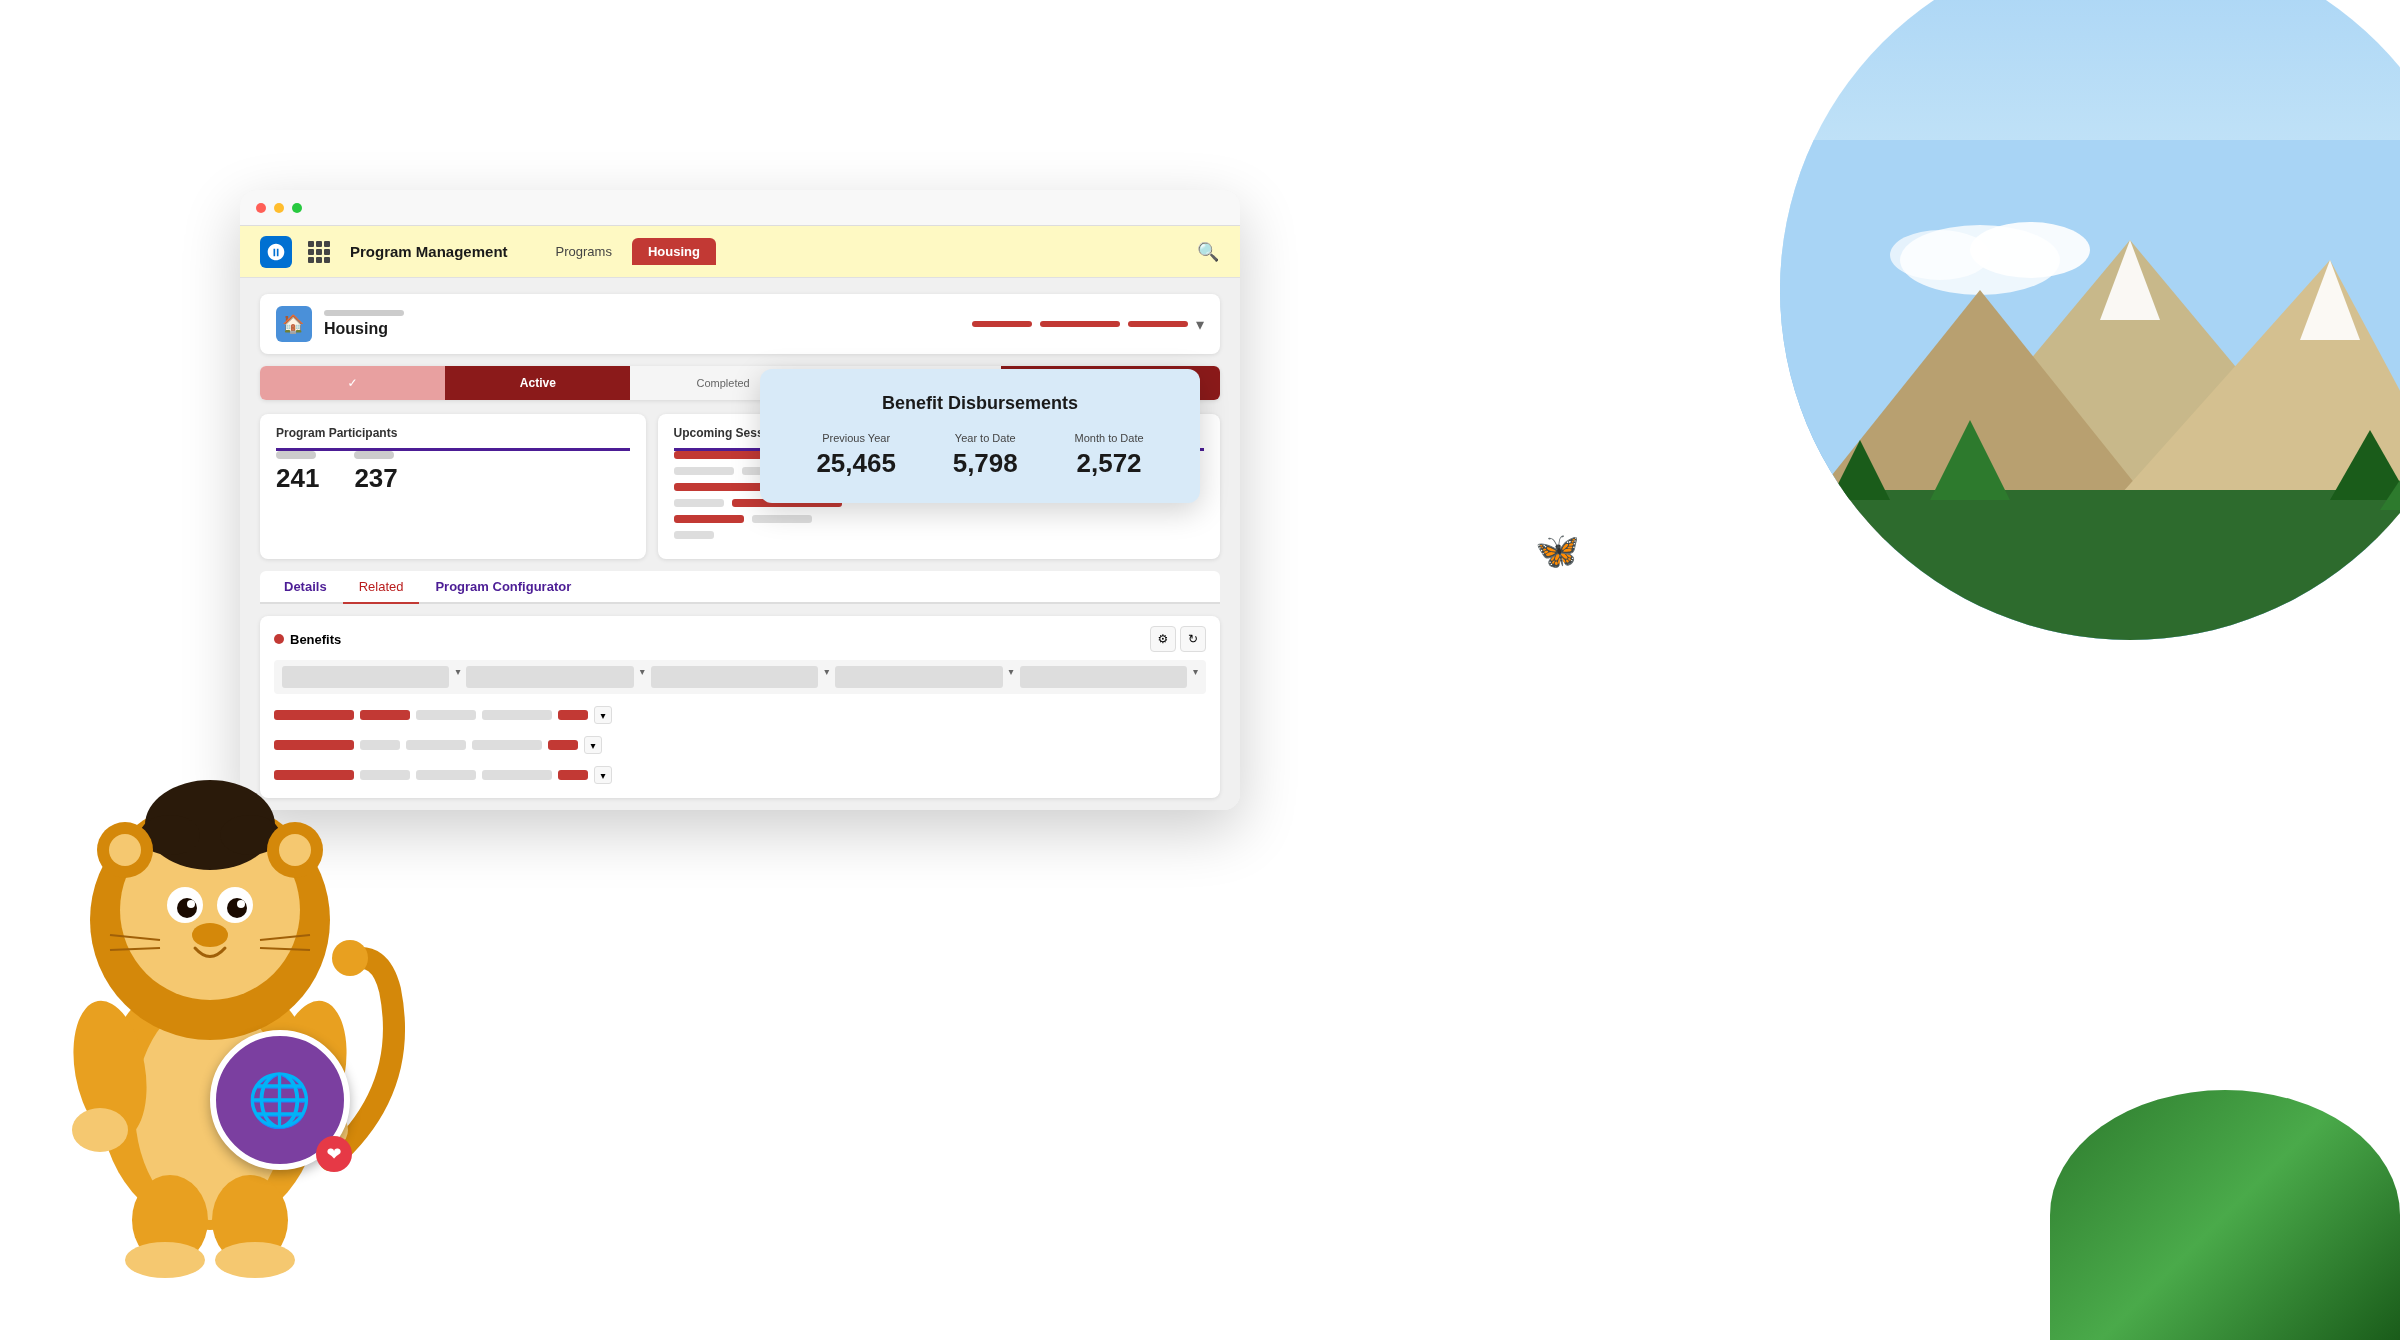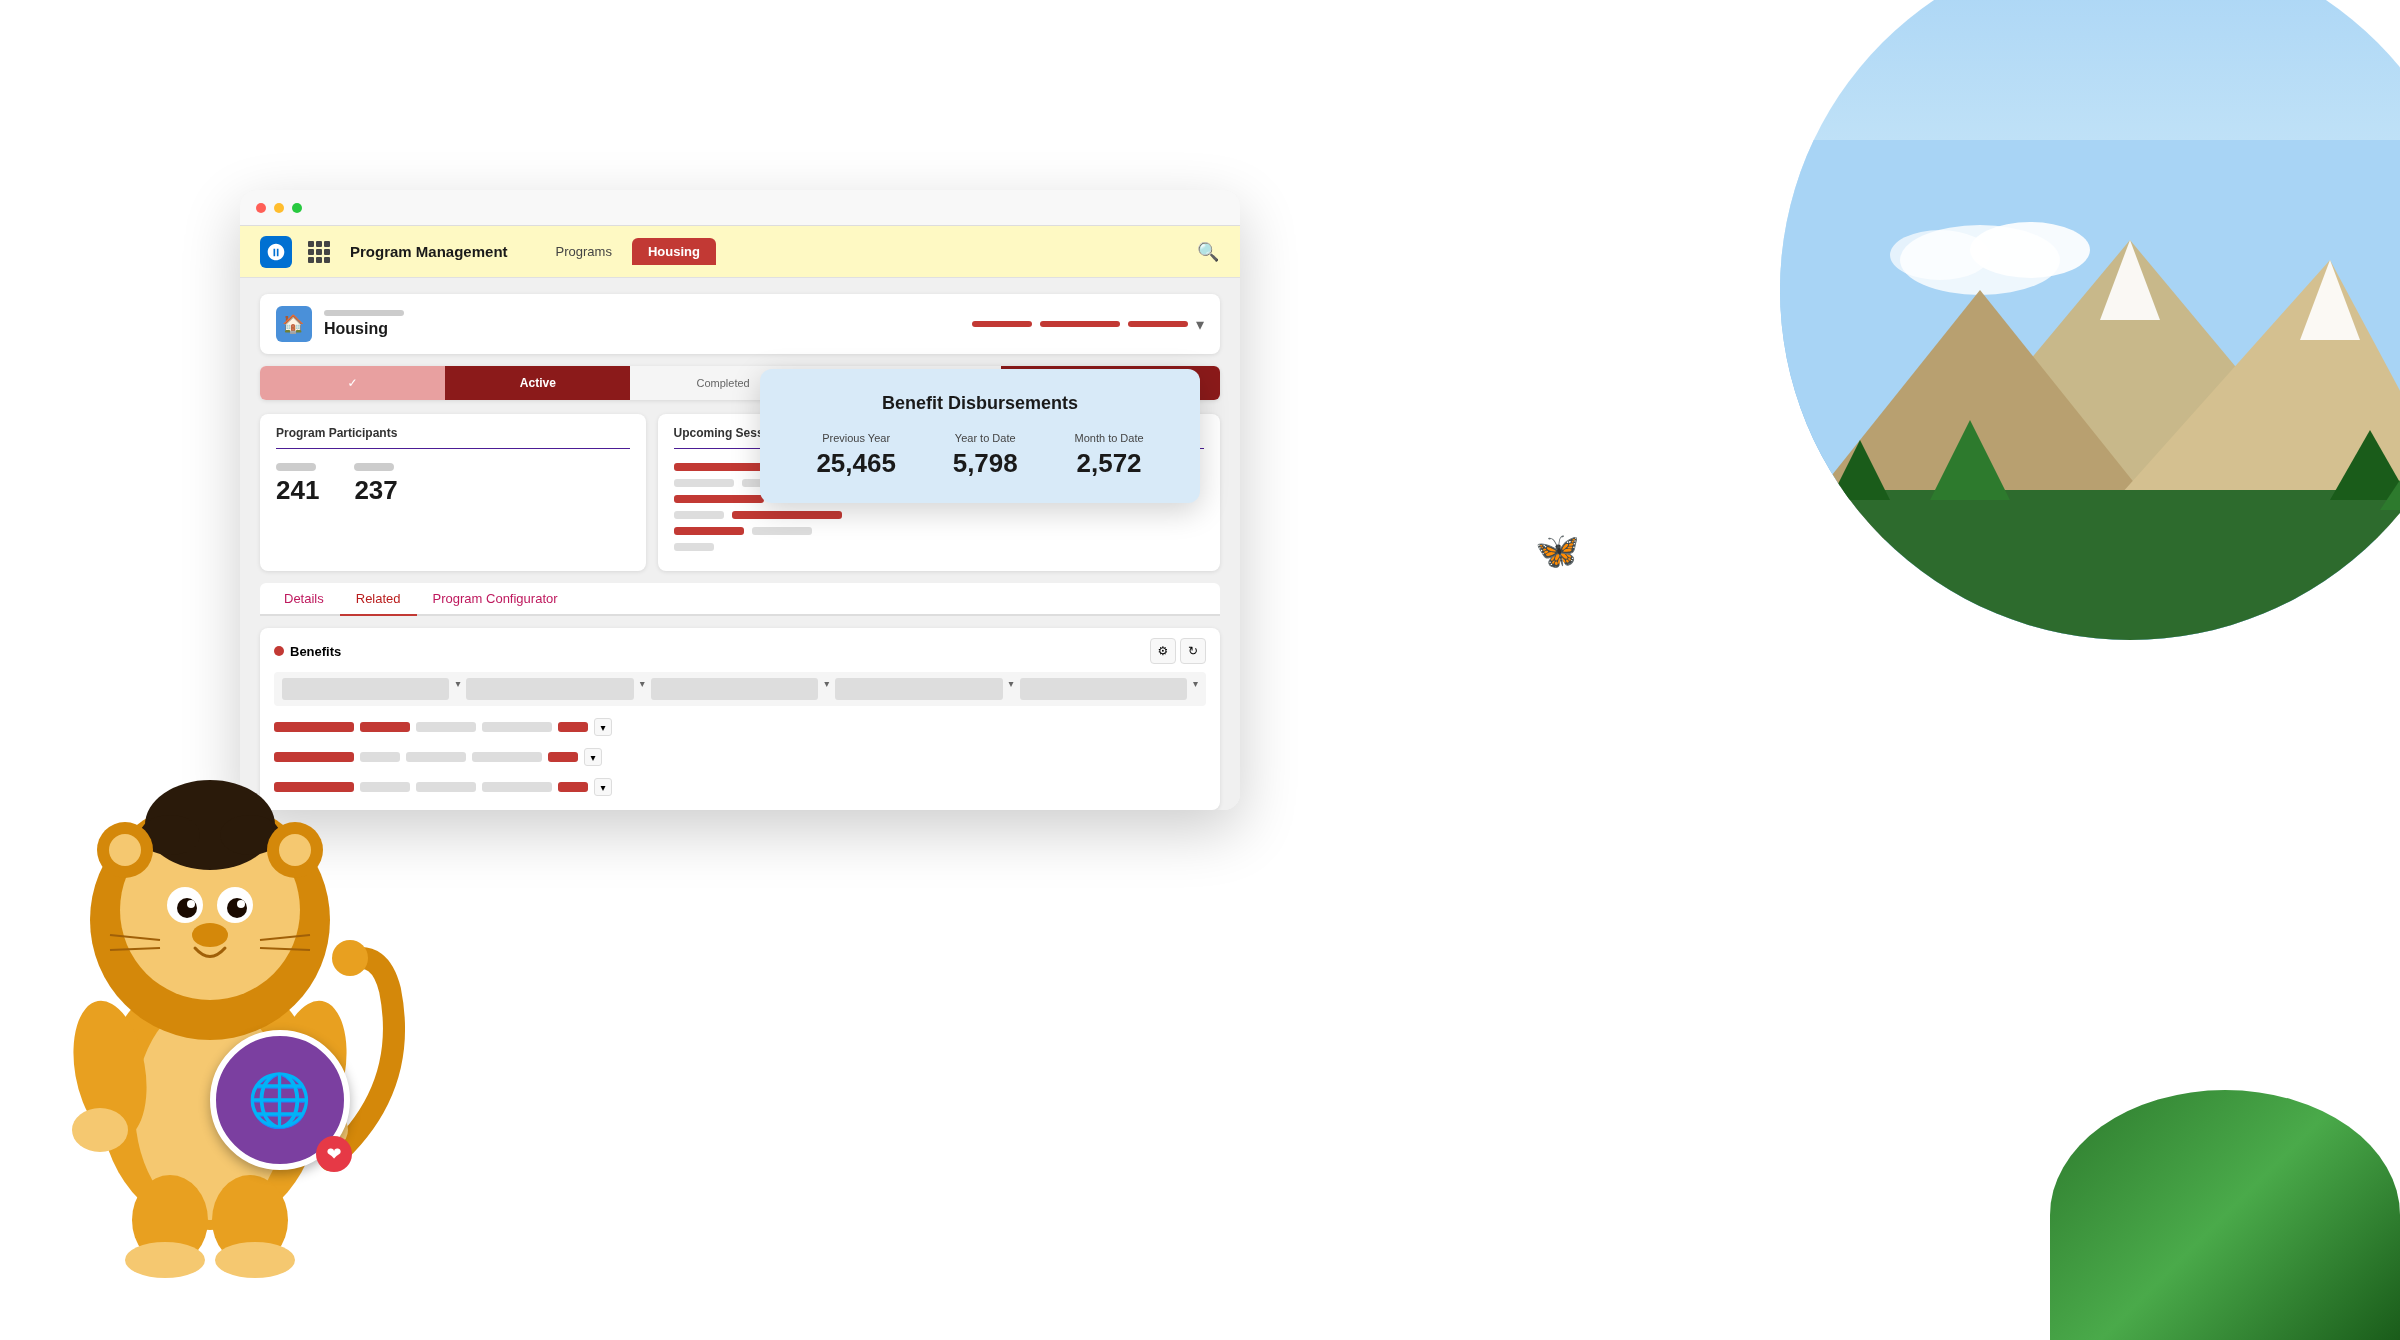--- a/index.html
+++ b/index.html
@@ -323,23 +323,23 @@
     }
 
     .card-upcoming {
       flex: 1.5;
     }
 
     .card-header {
       font-size: 12px;
       font-weight: 700;
       color: #333;
-      margin-bottom: 14px;
+      margin-bottom: 0;
       padding-bottom: 8px;
-      border-bottom: 1px solid #4c1d95;
+      border-bottom: 3px solid #4c1d95;
     }
 
     .participant-numbers {
       display: flex;
       gap: 35px;
     }
 
     .participant-col {
       text-align: center;
     }
@@ -385,24 +385,25 @@
       margin-bottom: 12px;
       border-bottom: 2px solid #ddd;
       background: white;
       border-radius: 6px 6px 0 0;
       padding: 0 8px;
     }
 
     .tab-item {
       padding: 8px 16px;
       font-size: 13px;
-      color: #be185d;
+      color: #4c1d95;
       cursor: pointer;
       border-bottom: 2px solid transparent;
       margin-bottom: -2px;
+      font-weight: bold;
     }
 
     .tab-item.active {
       color: #b91c1c;
       border-bottom-color: #c23934;
       font-weight: 400;
     }
 
     
     .benefits-section {

